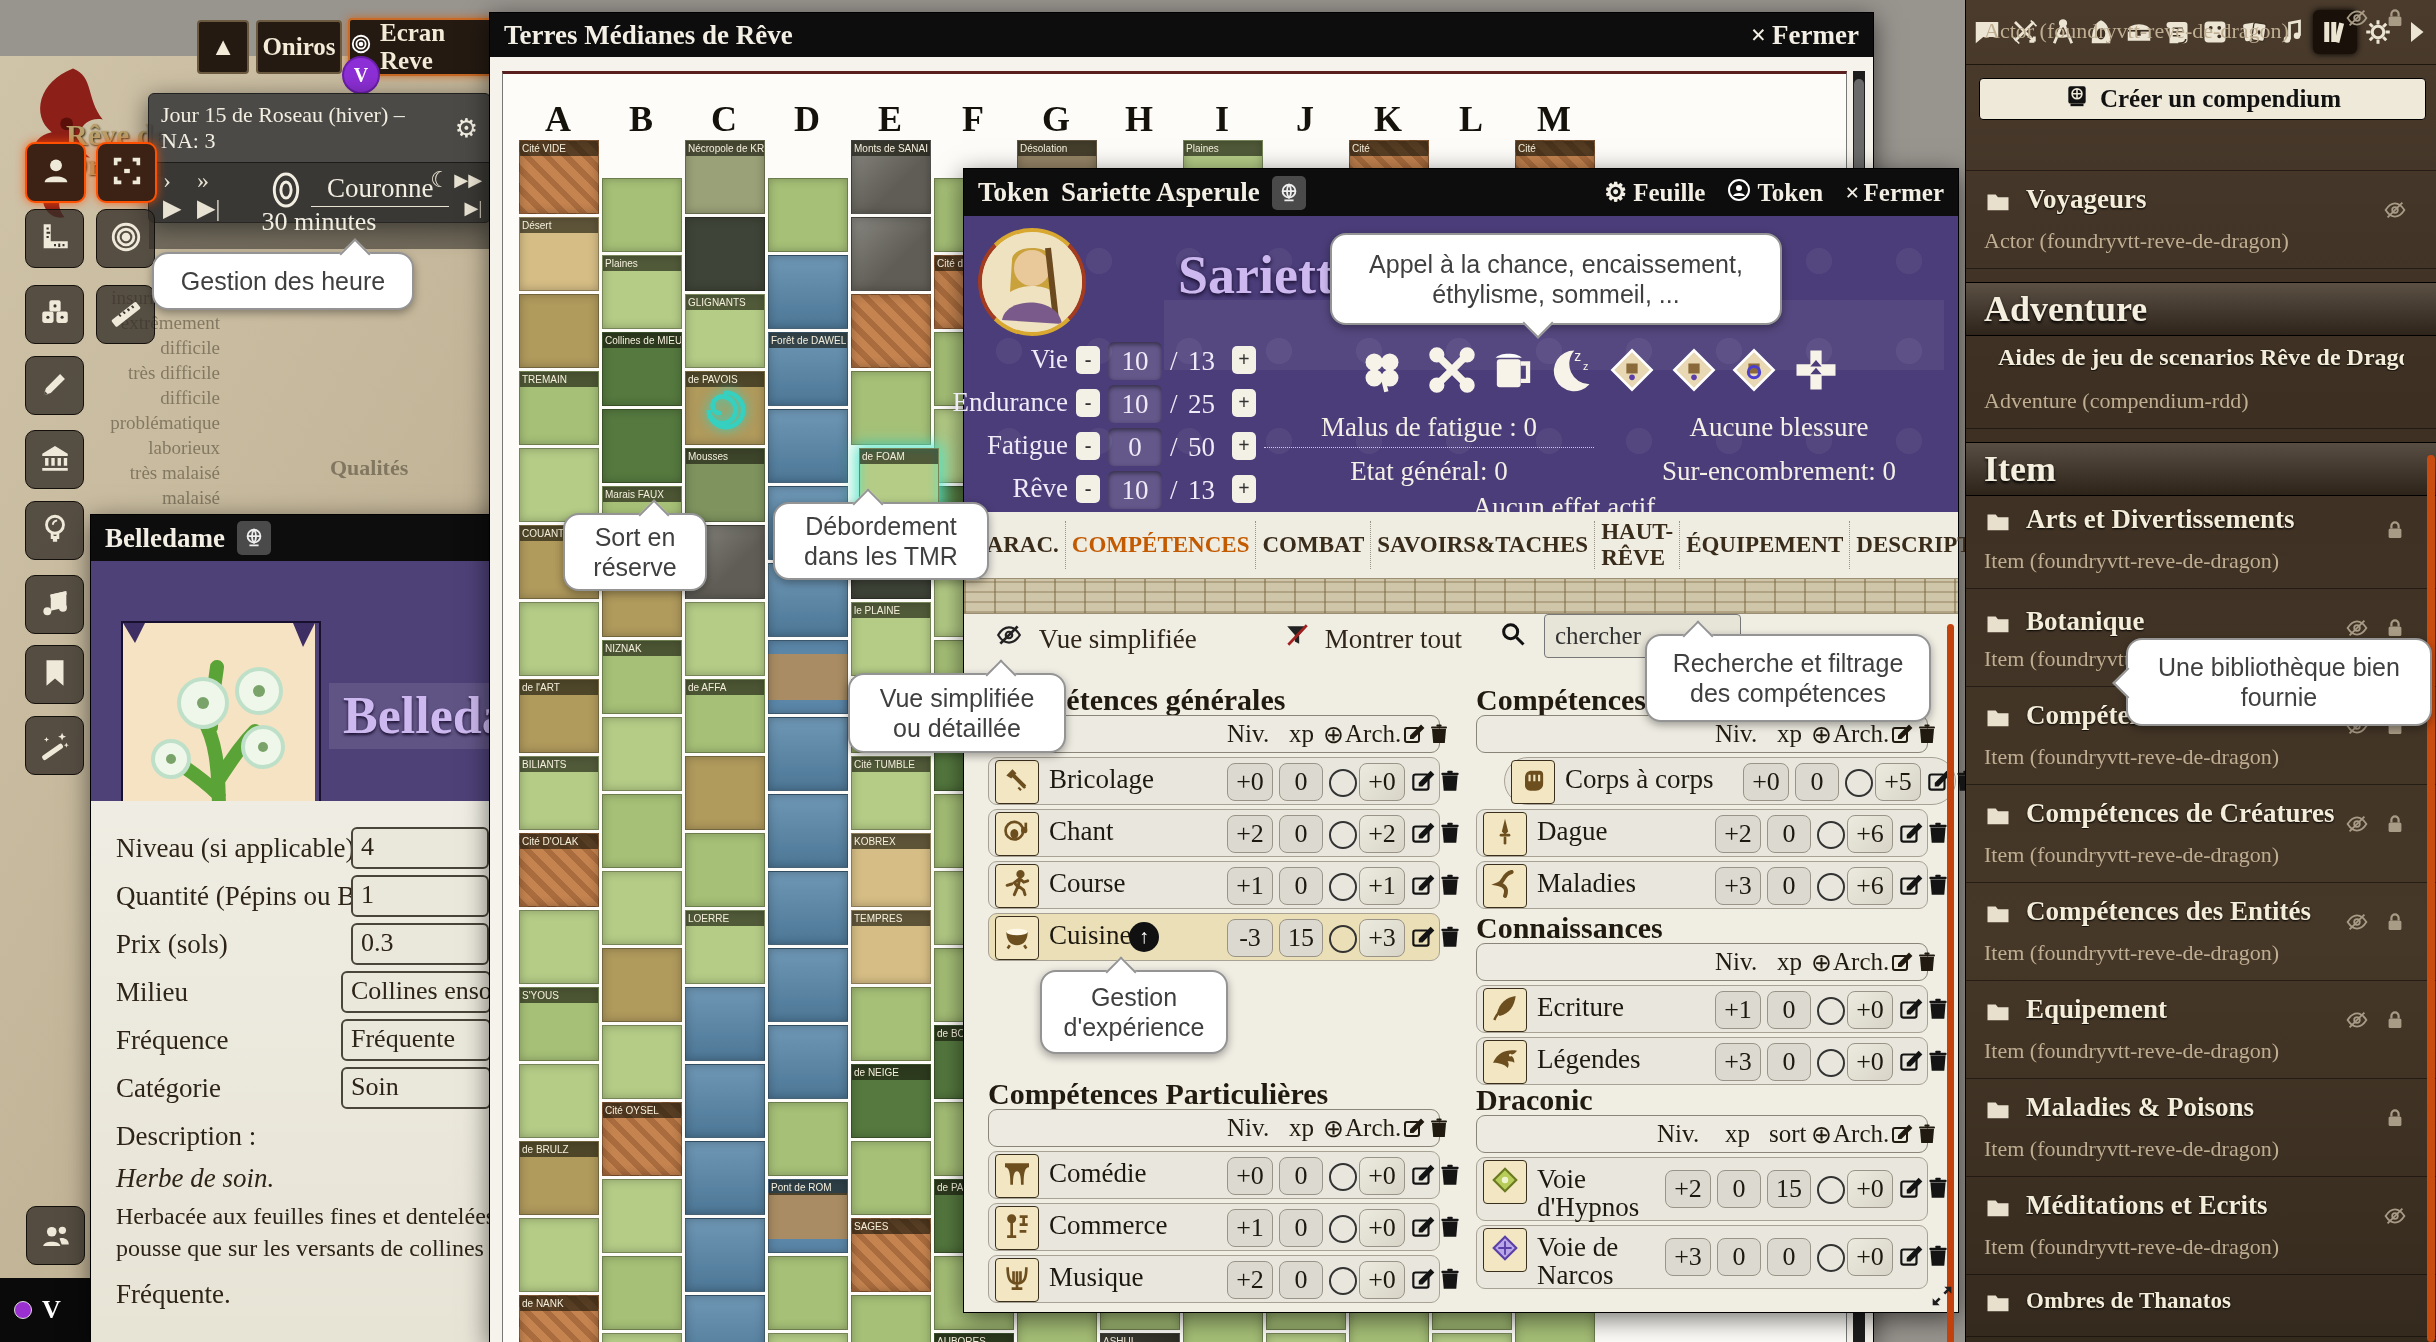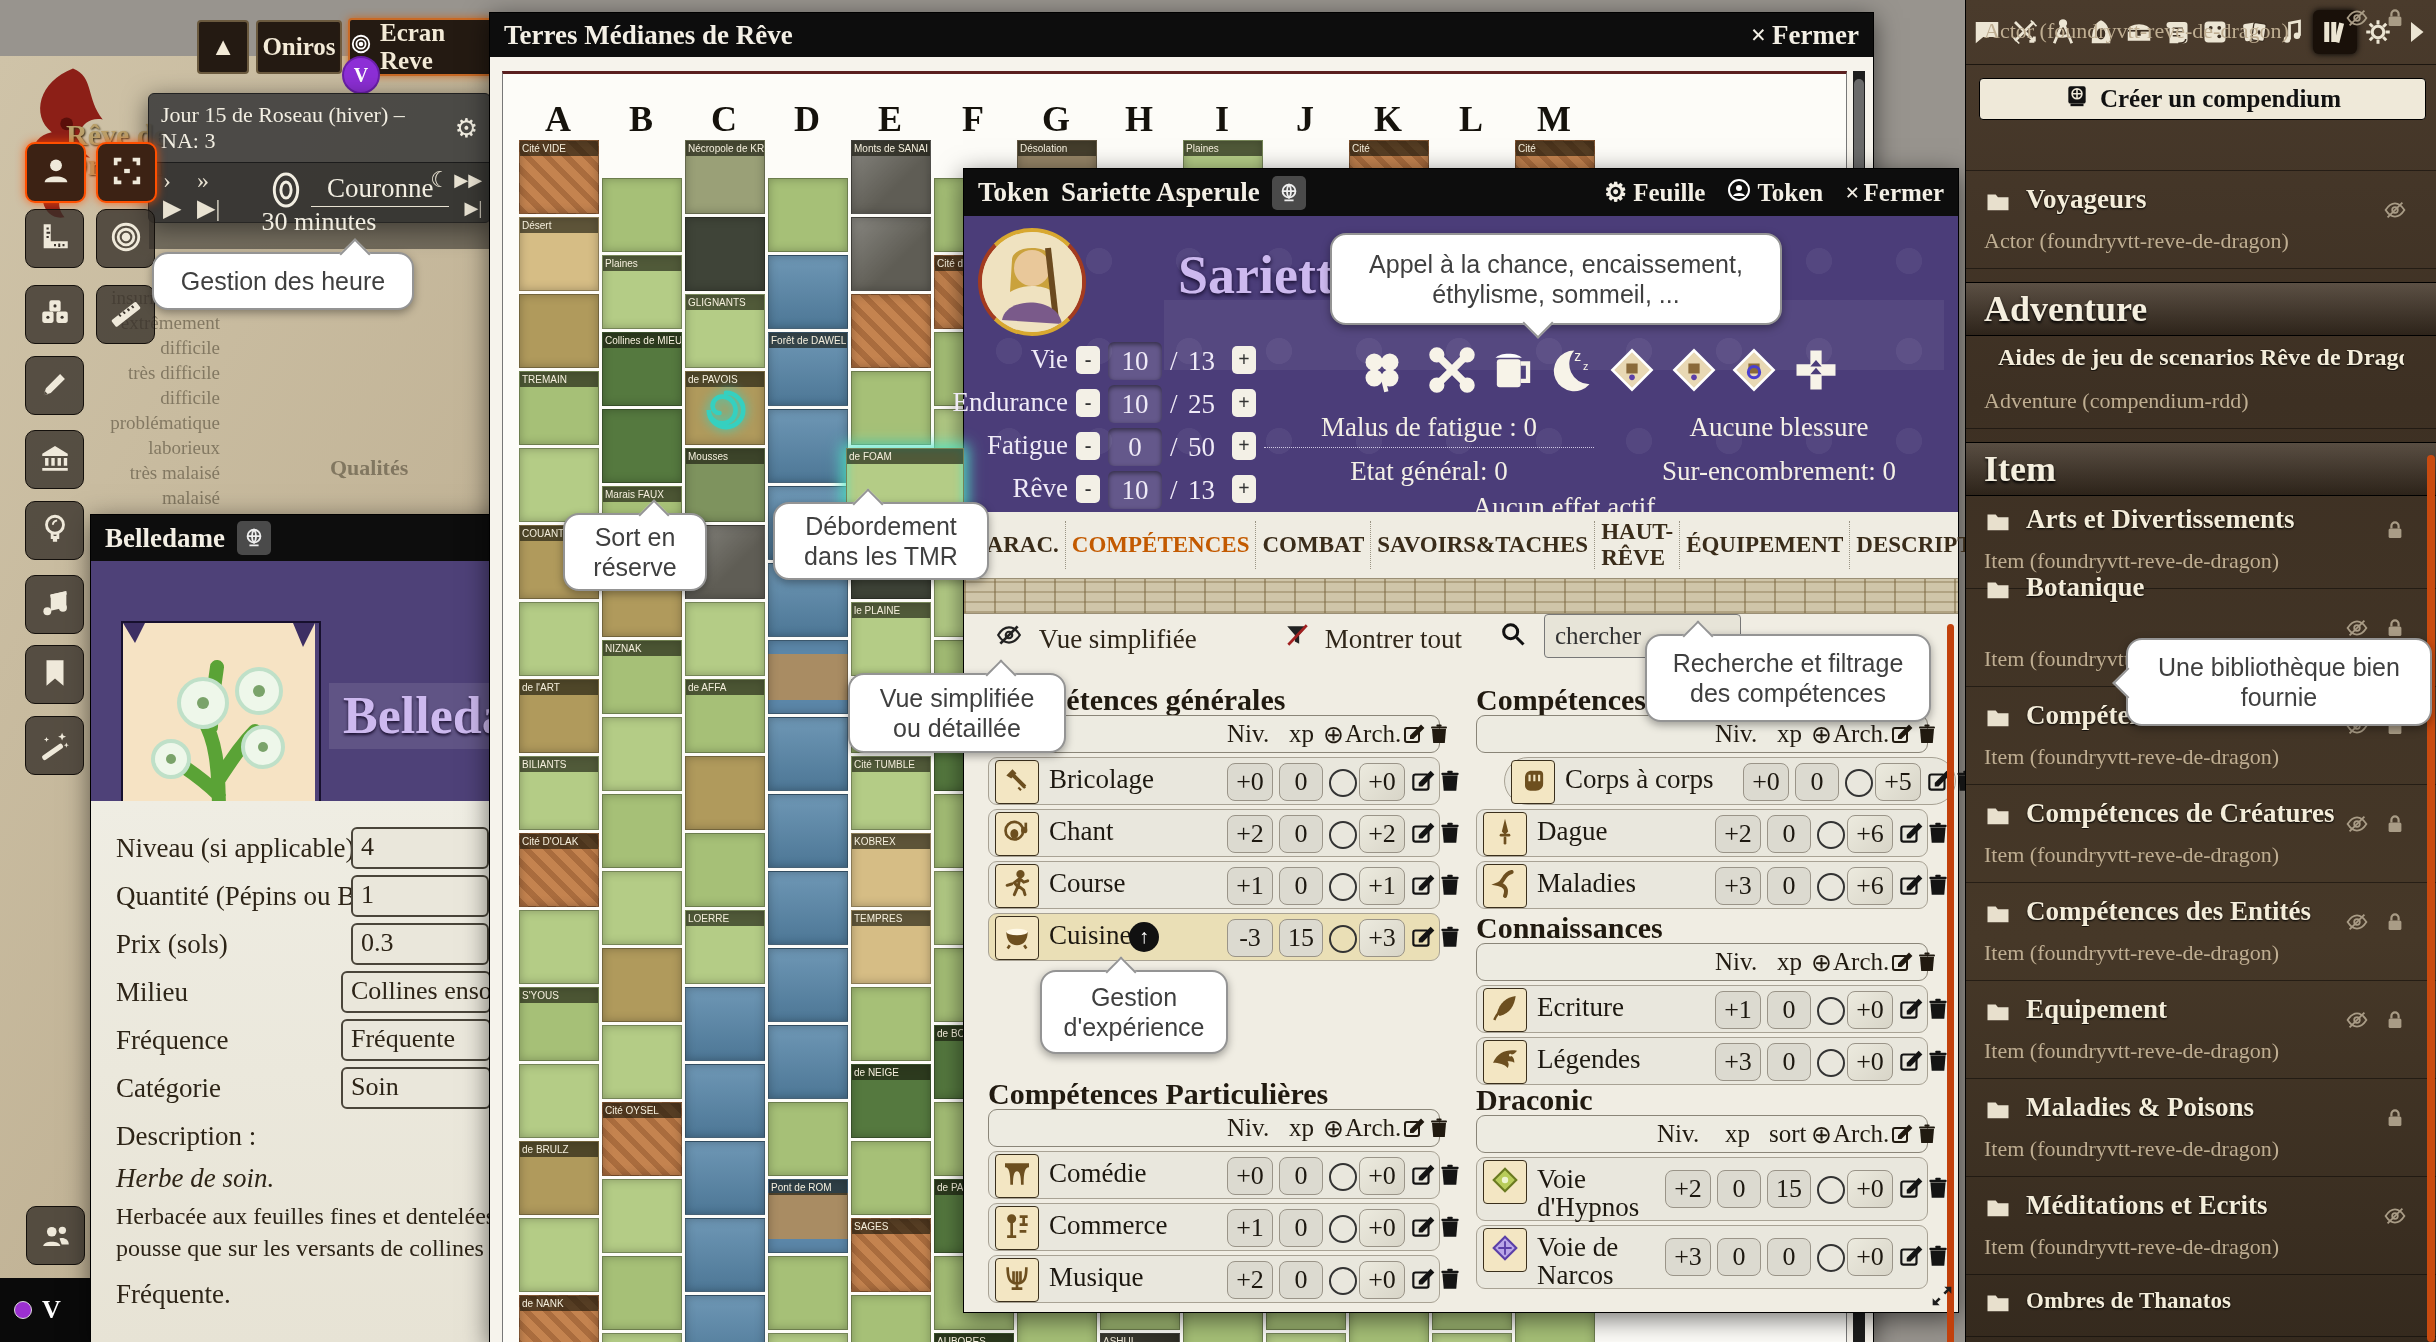--- a/index.html
+++ b/index.html
@@ -396,21 +396,21 @@
         <div class="tile t-P t-Q" style="left: 929px; top: 335px;"></div>
         <div class="tile t-P" style="left: 1012px; top: 297px;"></div>
         <div class="tile t-P t-Q" style="left: 16px; top: 374px;"></div>
         <div class="tile t-P" style="left: 99px; top: 412px;">
           <div class="tband">Marais FAUX</div>
         </div>
         <div class="tile t-A" style="left: 182px; top: 374px;">
           <div class="tband">Mousses</div>
         </div>
         <div class="tile t-W" style="left: 265px; top: 412px;"></div>
-        <div class="tile t-P t-Q glow" style="left: 343px; top: 374px; padding-left: 38px;">
+        <div class="tile t-P t-Q glow" style="left: 356px; top: 374px;">
           <div class="tband">de FOAM</div>
         </div>
         <div class="tile t-F" style="left: 431px; top: 412px;"></div>
         <div class="tile t-P t-Q" style="left: 514px; top: 374px;"></div>
         <div class="tile t-P" style="left: 597px; top: 412px;"></div>
         <div class="tile t-F" style="left: 680px; top: 374px;"></div>
         <div class="tile t-P" style="left: 763px; top: 412px;"></div>
         <div class="tile t-P t-Q" style="left: 846px; top: 374px;"></div>
         <div class="tile t-P" style="left: 929px; top: 412px;"></div>
         <div class="tile t-P t-Q" style="left: 1012px; top: 374px;"></div>
@@ -1341,21 +1341,21 @@
           <span style="font-size: 27px;">Arts et Divertissements</span>
         </div>
         <div class="sb-sub abs" style="top: 548px;">Item (foundryvtt-reve-de-dragon)</div>
         <div class="sb-rowicons abs" style="top: 518px; right: 30px;">
           <span style="width: 24px; height: 24px;"><svg viewBox="0 0 24 24" fill="currentColor">
               <rect x="5.6" y="10.4" width="12.8" height="9.6" rx="1.6"></rect>
               <path d="M8.4 10.4V8a3.6 3.6 0 0 1 7.2 0v2.4" fill="none" stroke="currentColor" stroke-width="2.2"></path>
             </svg></span>
         </div>
         <div class="sb-divider" style="top: 588px;"></div>
-        <div class="sb-name abs" style="top: 572px; width: 420px; overflow: hidden;">
+        <div class="sb-name abs" style="top: 606px; width: 420px; overflow: hidden;">
           <span style="width: 28px; height: 24px; display: inline-block;"><svg viewBox="0 0 24 24" fill="#e8e0cd">
               <path d="M3 5.6h7l2 2.4h9V19H3z"></path>
             </svg></span>
           <span style="font-size: 27px;">Botanique</span>
         </div>
         <div class="sb-sub abs" style="top: 646px;">Item (foundryvtt-reve-de-dragon)</div>
         <div class="sb-rowicons abs" style="top: 616px; right: 30px;">
           <span style="width: 24px; height: 24px;"><svg viewBox="0 0 24 24" fill="none" stroke="currentColor" stroke-width="1.8">
               <path d="M2.6 12c3-4.6 6.4-6.6 9.4-6.6s6.4 2 9.4 6.6c-3 4.6-6.4 6.6-9.4 6.6s-6.4-2-9.4-6.6z"></path>
               <circle cx="12" cy="12" r="2.8"></circle>

